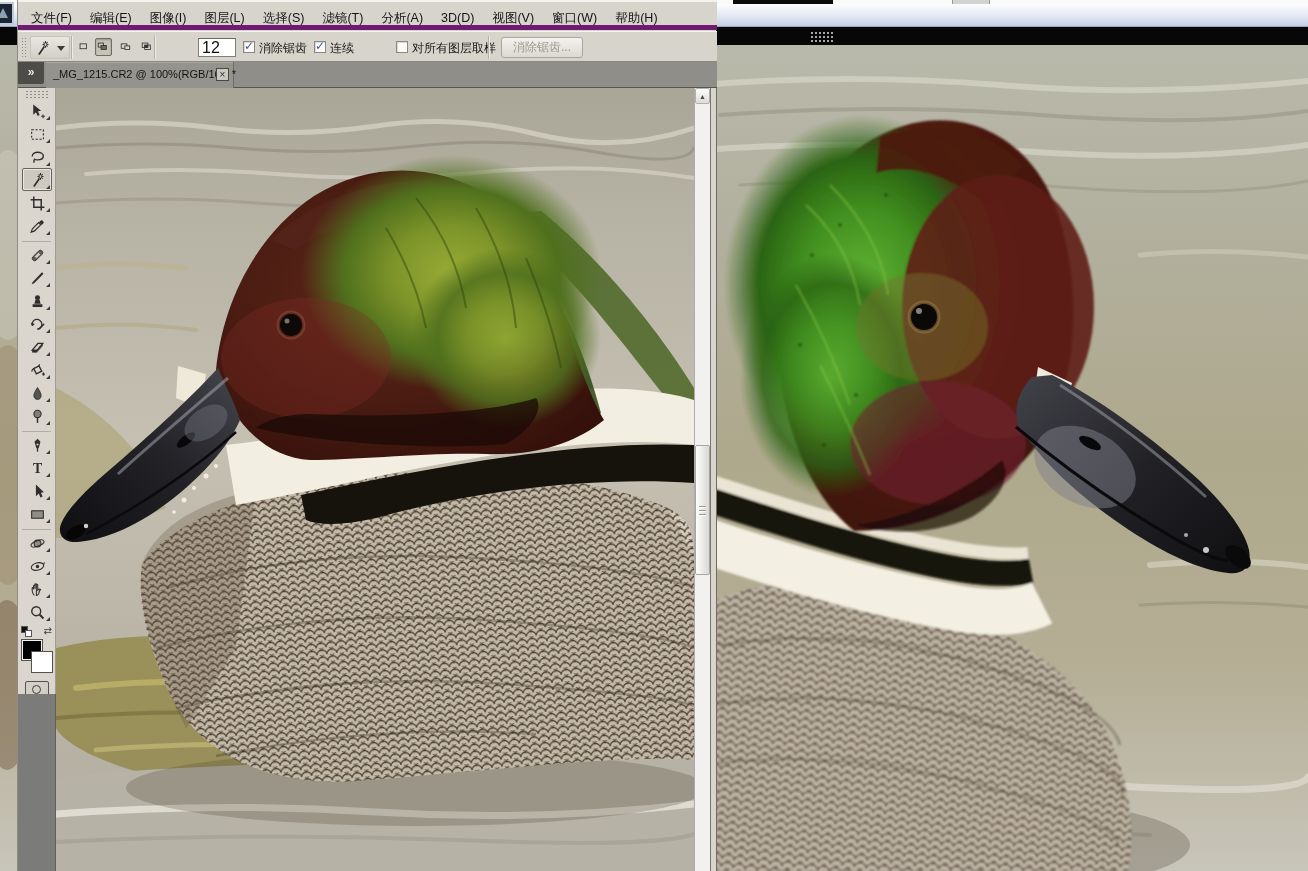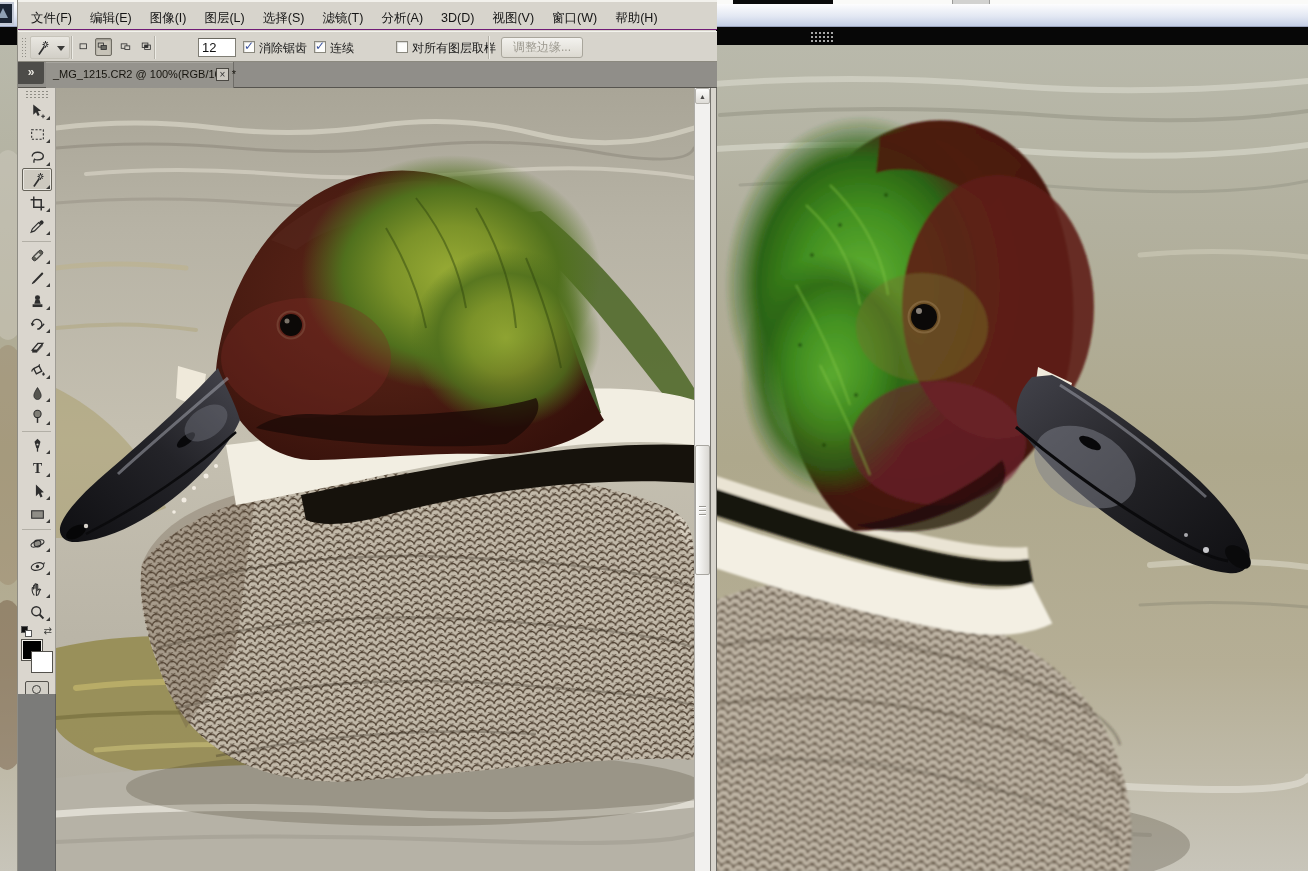--- a/index.html
+++ b/index.html
@@ -21,41 +21,41 @@
   #bg-appicon i { position:absolute; left:3px; top:4px; width:10px; height:10px; background:#8fa0b5;
     clip-path:polygon(0 100%, 50% 0, 100% 100%); }
   #bg-image { position:absolute; left:0; top:45px; width:1308px; height:826px; }
 
   
   #pswin { position:absolute; left:17px; top:0; width:699px; height:871px; background:#d6d3cb;
     border-left:1px solid #8e8c84; box-shadow:inset 1px 0 0 #f0efe9; }
 
   
   #menubar { position:absolute; left:0; top:0; width:699px; height:30px; background:#d7d4cc;
-    border-top:2px solid #f2f1ec; border-bottom:1px solid #701a75; }
+    border-top:2px solid #f2f1ec; border-bottom:5px solid #701a75; }
   .menu-item { display:inline-block; margin-top:6px; padding:2px 9px; font-size:12.5px; color:#141414; cursor:default; }
   #menubar .lead { display:inline-block; width:4px; }
 
   
   #opts { position:absolute; left:0; top:31px; width:699px; height:31px; background:#d7d4cc;
     border-top:1px solid #f4f3ee; border-bottom:1px solid #8b897f; }
   #opts-grip { position:absolute; left:3px; top:5px; width:6px; height:21px;
     background-image:radial-gradient(#908e86 35%, transparent 36%); background-size:3px 3px; }
   #wandbtn { position:absolute; left:12px; top:4px; width:40px; height:23px; border:1px solid #c6c3b9;
     border-radius:2px; background:linear-gradient(#e9e7e1,#d2cfc7); }
   #wandbtn svg { position:absolute; left:3px; top:3px; width:17px; height:17px; }
   #wandbtn .caret { position:absolute; right:4px; top:9px; width:0; height:0;
     border-left:4px solid transparent; border-right:4px solid transparent; border-top:5px solid #3a3a38; }
   .vsep { position:absolute; top:4px; width:2px; height:23px; border-left:1px solid #b5b2a9; border-right:1px solid #ecebe5; }
   #modes { position:absolute; left:58px; top:6px; height:20px; }
   .mode { position:absolute; top:0; width:17px; height:18px; border:1px solid transparent; border-radius:2px; }
   .mode svg { position:absolute; left:1px; top:2px; width:13px; height:13px; }
   .mode.act { border:1px solid #6f6c63; background:#c7c3b8; box-shadow:inset 0 1px 2px rgba(0,0,0,.25); }
   #tol-label { position:absolute; left:143px; top:9px; font-size:12px; color:#171717;margin-top:40px; }
-  #tol-input { position:absolute; left:180px; top:6px; width:38px; height:19px; font-size:13px; padding:1px 3px;
+  #tol-input { position:absolute; left:180px; top:6px; width:38px; height:19px; font-size:16px; padding:1px 3px;
     border:1px solid #7f7d74; border-top-color:#6a685f; background:#fff; color:#111; }
   .cb { position:absolute; top:8px; height:16px; font-size:12px; color:#171717; }
   .cb .box { position:absolute; left:0; top:1px; width:12px; height:12px; background:#fdfdfb;
     border:1px solid #8a887e; box-shadow:inset 1px 1px 1px rgba(0,0,0,.15); }
   .cb .box span { position:absolute; left:0px; top:-3px; font-size:12px; font-weight:bold; color:#3b53a0; }
   .cb .lbl { margin-left:16px; white-space:nowrap;margin-top:39px; }
   #refinebtn { position:absolute; left:483px; top:5px; width:82px; height:21px; border:1px solid #a9a69c;
     border-radius:3px; background:linear-gradient(#f3f2ee,#dcd9d1); color:#9d9a90; font-size:12px; text-align:center;
     line-height:19px; }
 
@@ -270,21 +270,21 @@
             <span>✓</span>
           </span><span class="lbl">消除锯齿</span></label>
         <label class="cb" style="left: 296px;"><span class="box">
             <span>✓</span>
           </span><span class="lbl">连续</span></label>
         <label class="cb" style="left: 378px;"><span class="box">
             <span></span>
           </span><span class="lbl">对所有图层取样</span></label>
       </div>
     <div class="vsep" style="left:470px"></div>
-    <div id="refinebtn">调整边缘...</div>
+    <div id="refinebtn">消除锯齿...</div>
   </div>
 
   <div id="tabrow">
     <div id="collapsebtn">»</div>
     <div id="doctab">
       <span class="title">_MG_1215.CR2 @ 100%(RGB/16*) *</span>
       <span id="tab-close">×</span>
     </div>
   </div>
 

